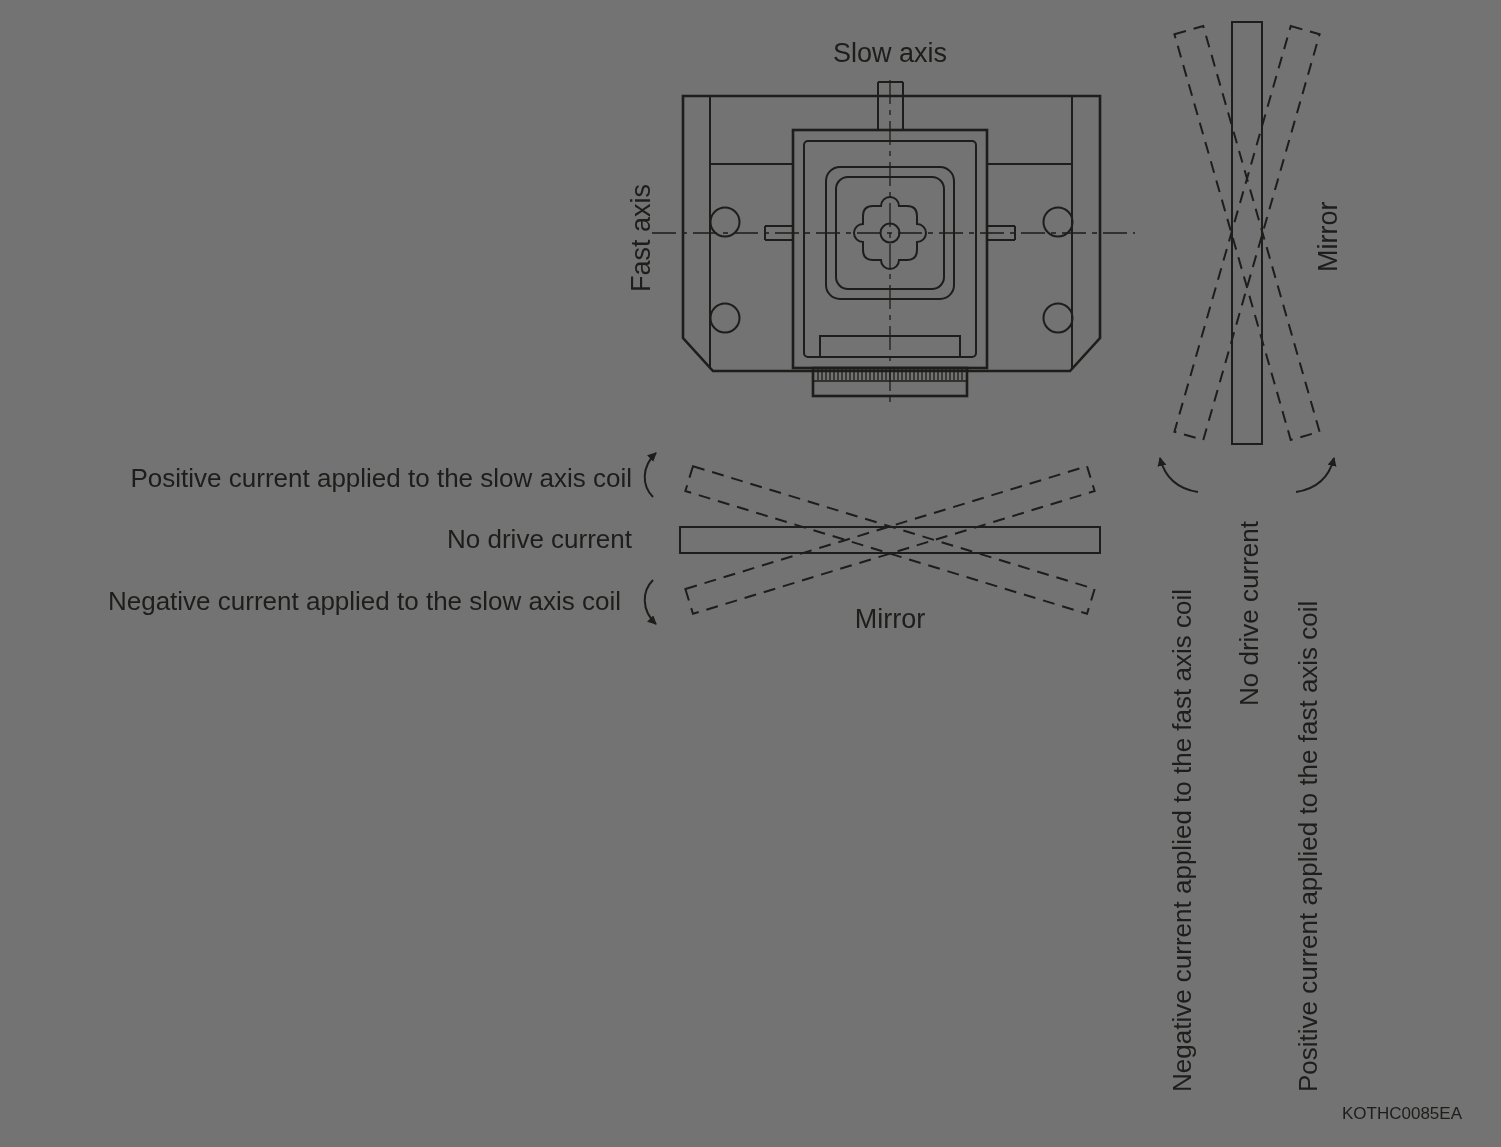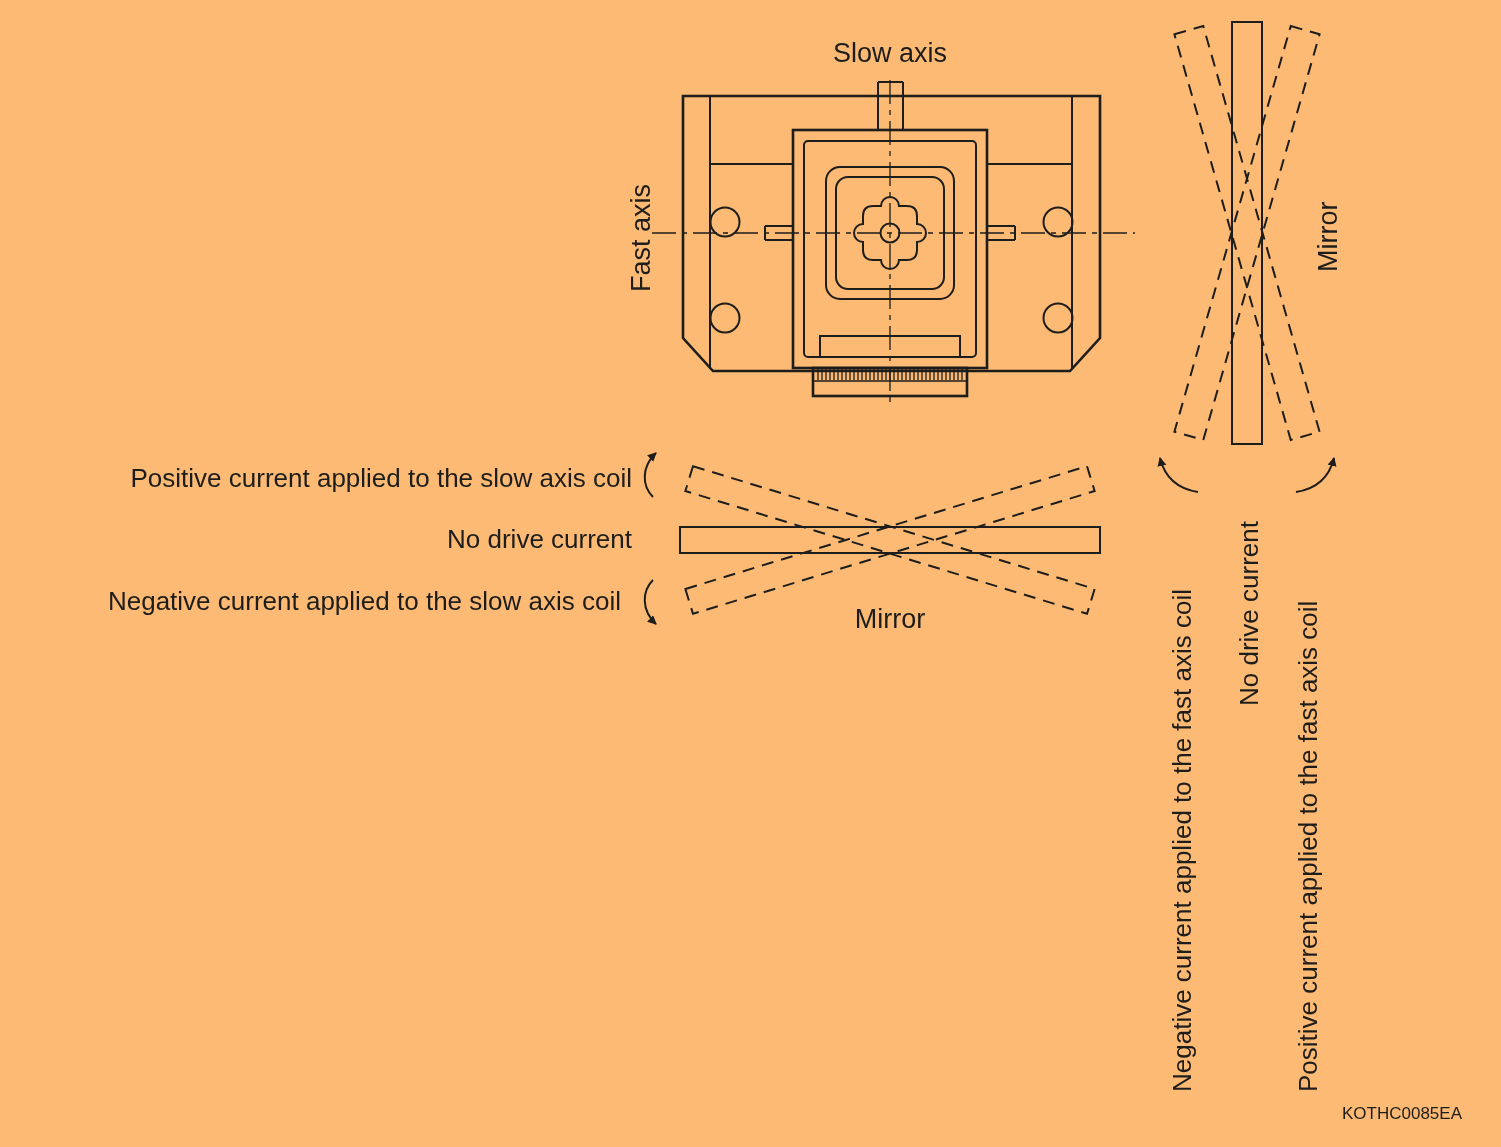--- a/index.html
+++ b/index.html
@@ -4,21 +4,21 @@
 <style>
   html, body {
     margin: 0;
     padding: 0;
     background: #ffffff;
   }
   #stage {
     position: relative;
     width: 1501px;
     height: 1147px;
-    background: #fdba74;
+    background: #737373;
     overflow: hidden;
   }
   svg text {
     font-family: "Liberation Sans", "DejaVu Sans", sans-serif;
     fill: #1d1d1b;
   }
   .lbl { font-size: 26px; }
   .lbl-big { font-size: 27px; }
   .lbl-code { font-size: 17px; }
   .stroke { stroke: #1d1d1b; fill: none; stroke-width: 2; }

